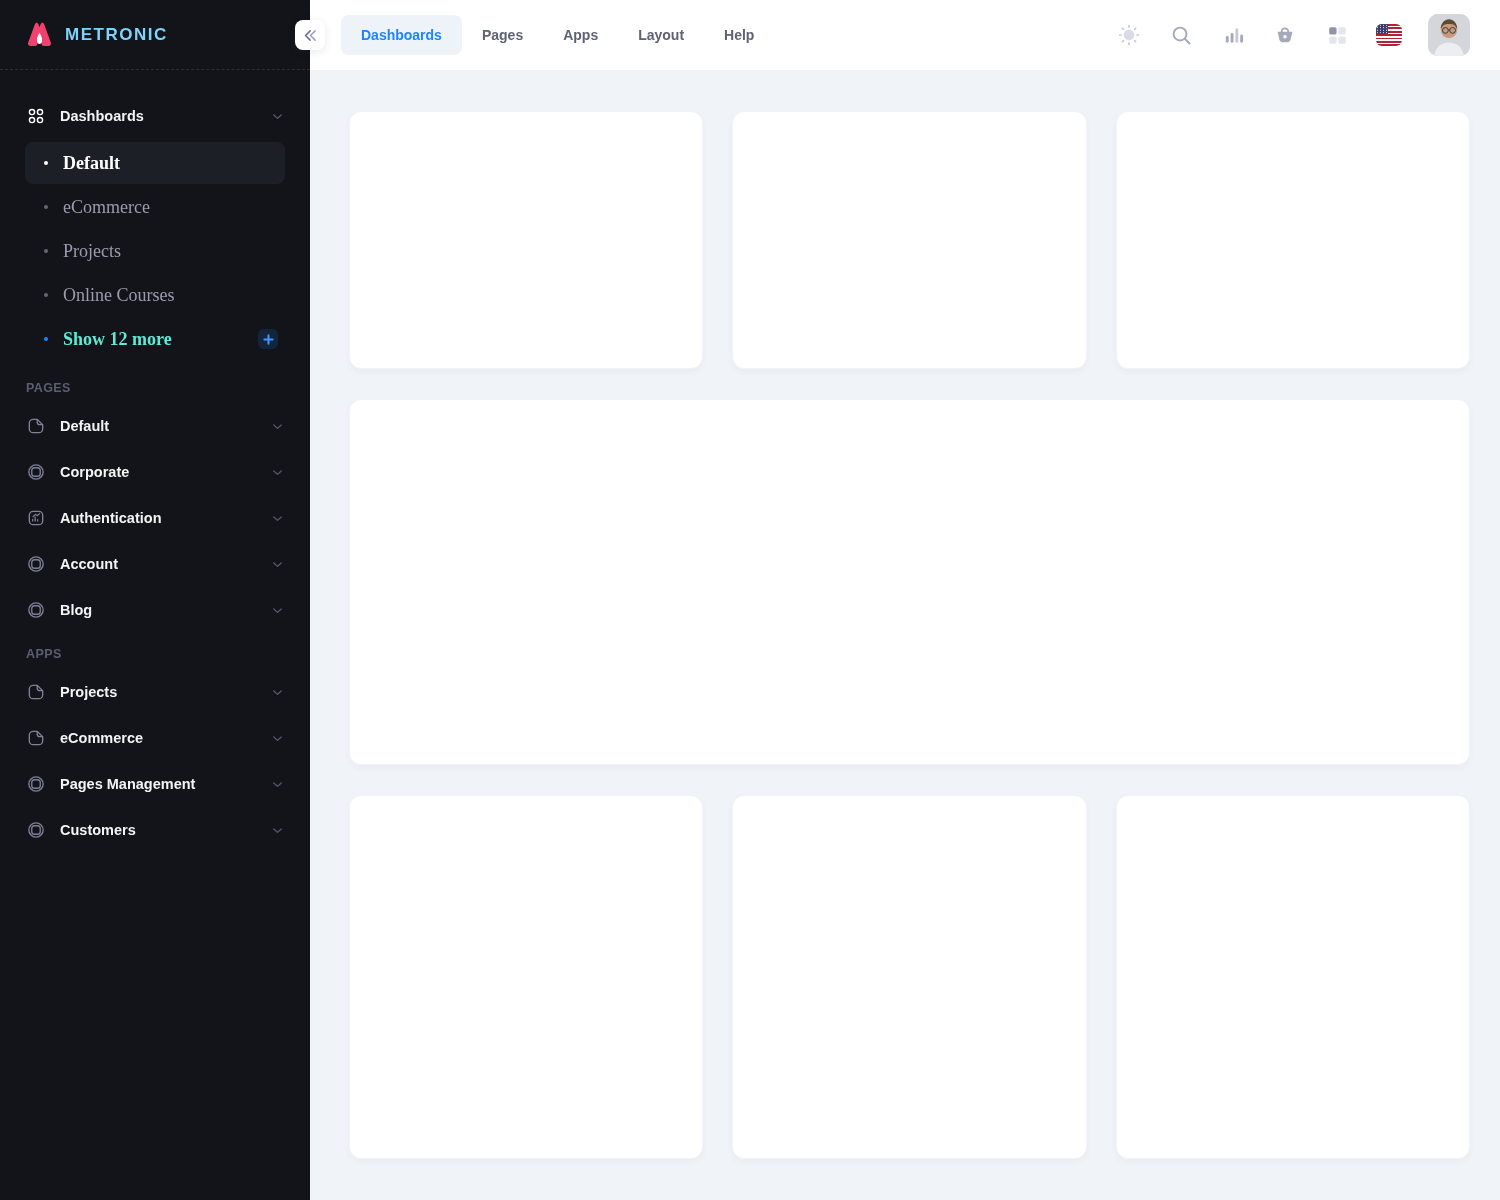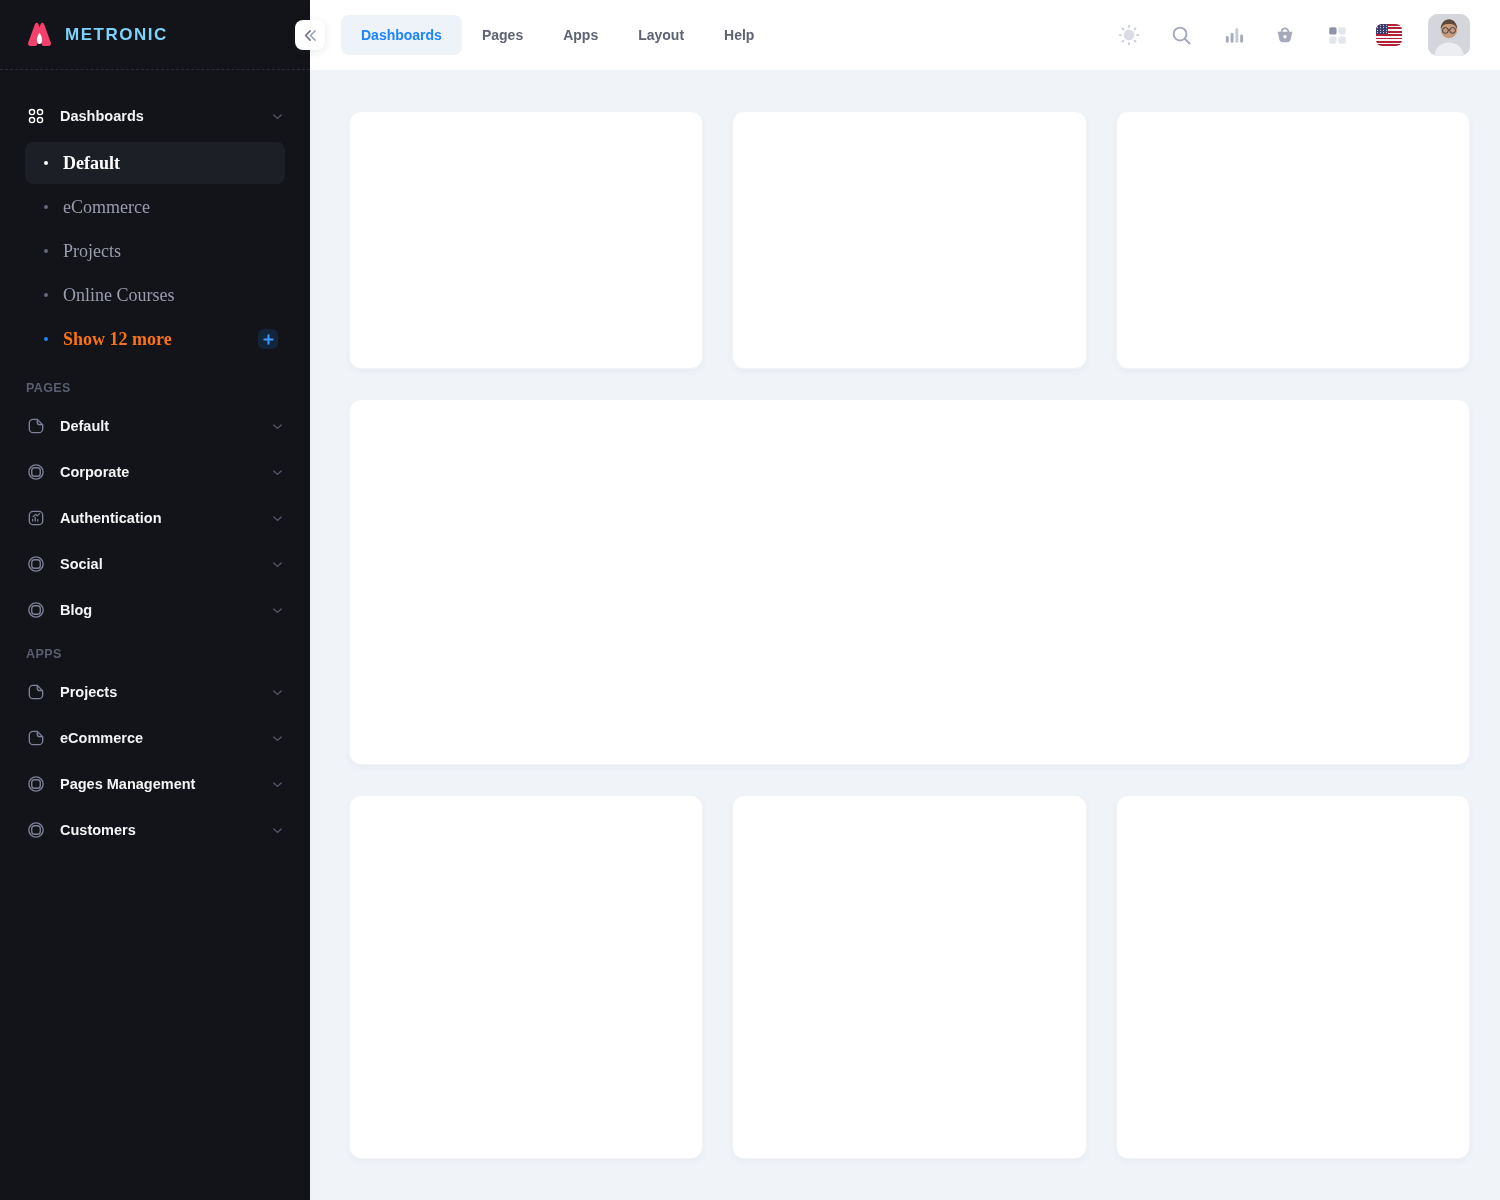--- a/index.html
+++ b/index.html
@@ -47,21 +47,21 @@
     color:#9a9cae; font-size:18px; font-weight:500;
     padding-left:19px; border-radius:8px;font-family:Liberation Serif, serif;
   }
   .sub-row .dot { width:4px; height:4px; border-radius:50%; background:#63677a; flex:0 0 4px; }
   .sub-row .slabel { margin-left:15px; }
   .sub-row.active {
     background:#1d1f26; height:42px; margin-top:12px; margin-bottom:1px;
     color:#ffffff; font-weight:600;
   }
   .sub-row.active .dot { background:#ffffff; }
-  .sub-row.accent { color:#f97316; font-weight:600; }
+  .sub-row.accent { color:#5eead4; font-weight:600; }
   .sub-row.accent .dot { background:#1b84ff; }
   .plus-btn {
     margin-left:auto; margin-right:7px; width:20px; height:20px; border:none;
     border-radius:6px; background:rgba(27,132,255,.16); cursor:pointer;
     display:flex; align-items:center; justify-content:center;
   }
 
   .section-title {
     color:#5a5e72; font-size:12.5px; font-weight:600; letter-spacing:.4px;
     margin:20px 0 6px 1px; height:16px;
@@ -237,21 +237,21 @@
             <use href="#i-chevdown"></use>
           </svg>
         </span>
     </div>
     <div class="root-row root-item">
       <span class="ricon">
           <svg width="20" height="20">
             <use href="#i-globe"></use>
           </svg>
         </span>
-      <span class="rlabel">Social</span>
+      <span class="rlabel">Account</span>
       <span class="chev">
           <svg width="15" height="15">
             <use href="#i-chevdown"></use>
           </svg>
         </span>
     </div>
     <div class="root-row root-item">
       <span class="ricon">
           <svg width="20" height="20">
             <use href="#i-globe"></use>

